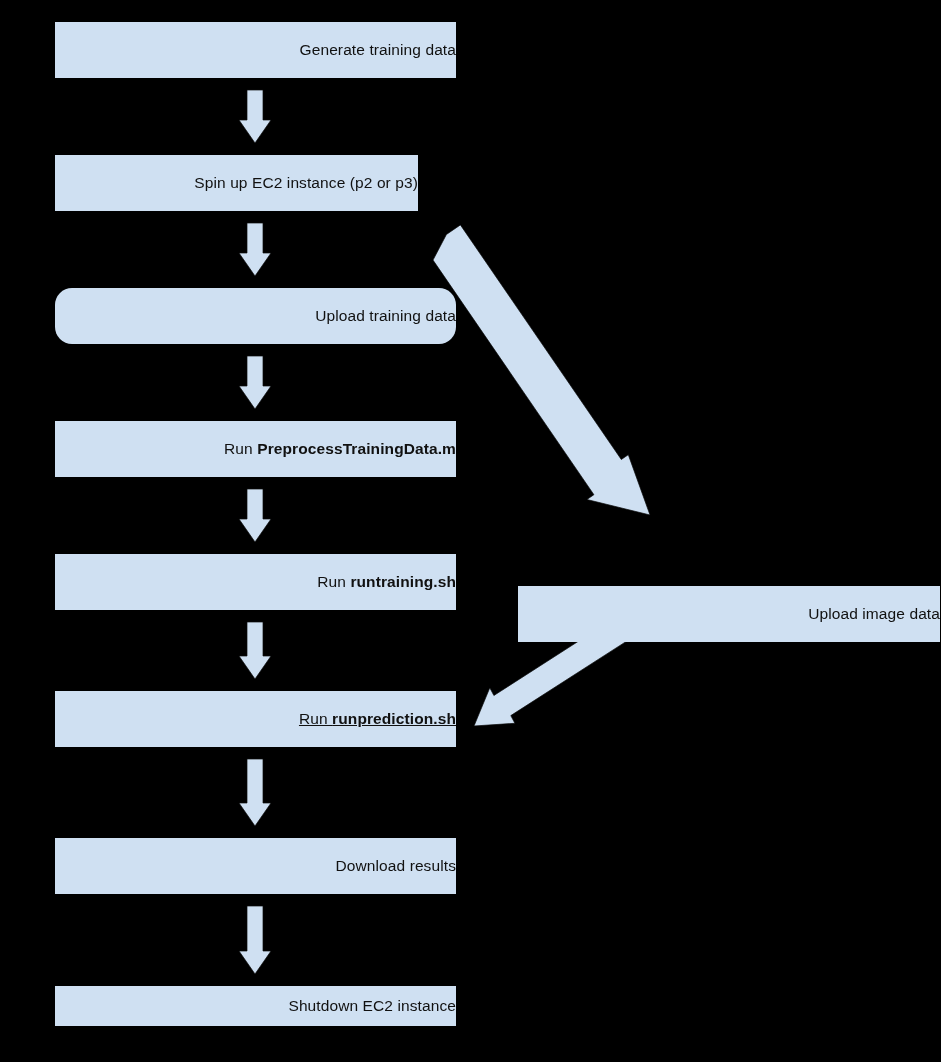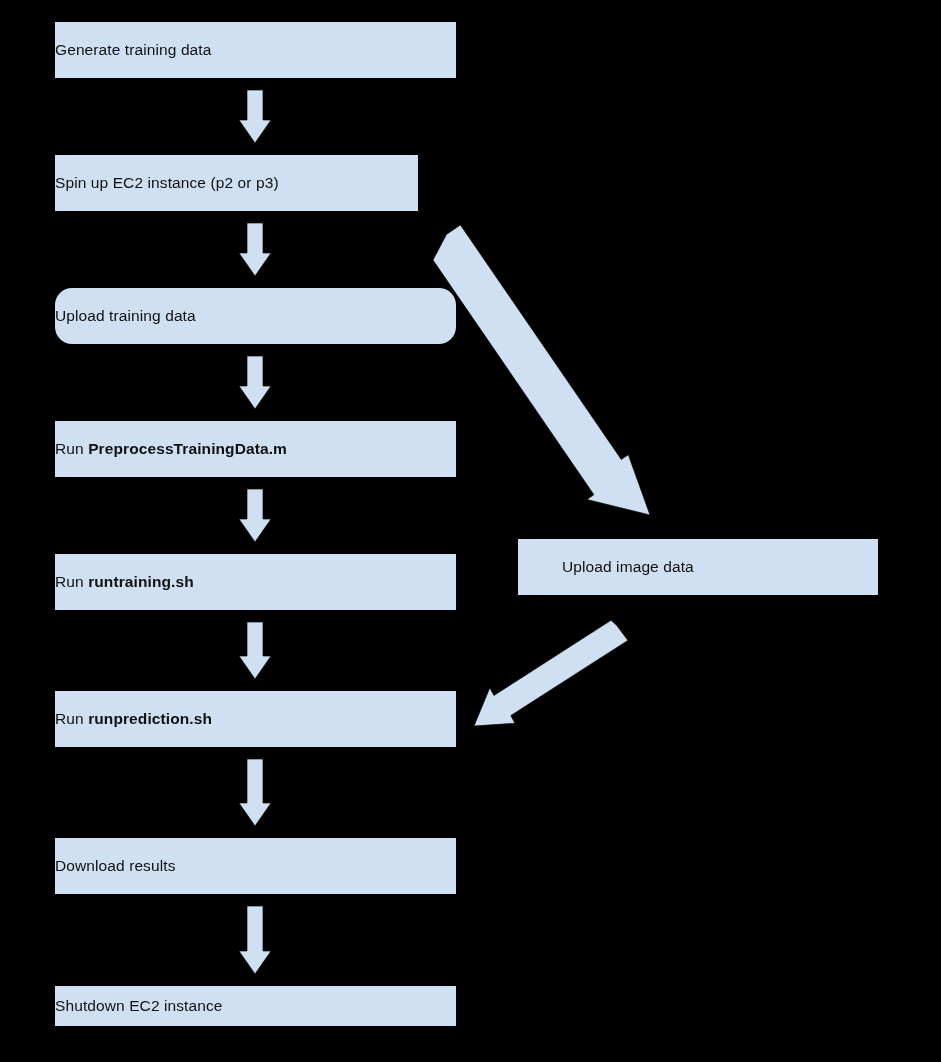--- a/index.html
+++ b/index.html
@@ -14,21 +14,21 @@
     height: 1062px;
     background: #000000;
     overflow: hidden;
     font-family: "Liberation Sans", sans-serif;
   }
   .node {
     position: absolute;
     background: #cfe0f2;
     display: flex;
     align-items: center;
-    justify-content: flex-start;
+    justify-content: flex-end;
     box-sizing: border-box;
     color: #111111;
     font-size: 15.5px;
     line-height: 1.2;
     letter-spacing: 0.1px;
     white-space: nowrap;
   }
   .node .label { display: inline; }
   .node .label .b { font-weight: bold; }
   .arrow-svg {
@@ -100,31 +100,31 @@
       <span>Run </span><span class="b">runtraining.sh</span>
     </span>
   </div>
 
   <div class="node" style="left:55px; top:421px; width:401px; height:56px;">
     <span class="label">
       <span>Run </span><span class="b">PreprocessTrainingData.m</span>
     </span>
   </div>
 
-  <div class="node" style="left:55px; top:691px; width:401px; height:56px;">
+  <div class="node" style="left:55px; top:691px; width:401px; height:56px;text-decoration:underline;">
     <span class="label">
       <span>Run </span><span class="b">runprediction.sh</span>
     </span>
   </div>
 
   <div class="node" style="left:55px; top:838px; width:401px; height:56px;">
     <span class="label">Download results</span>
   </div>
 
   <div class="node" style="left:55px; top:986px; width:401px; height:40px;">
     <span class="label">Shutdown EC2 instance</span>
   </div>
 
-  <div class="node" style="left:518px; top:539px; width:360px; height:56px;padding-left:44px;">
+  <div class="node" style="left:518px; top:586px; width:422px; height:56px;padding-left:44px;">
     <span class="label">Upload image data</span>
   </div>
 
 </div>
 
 </body></html>

